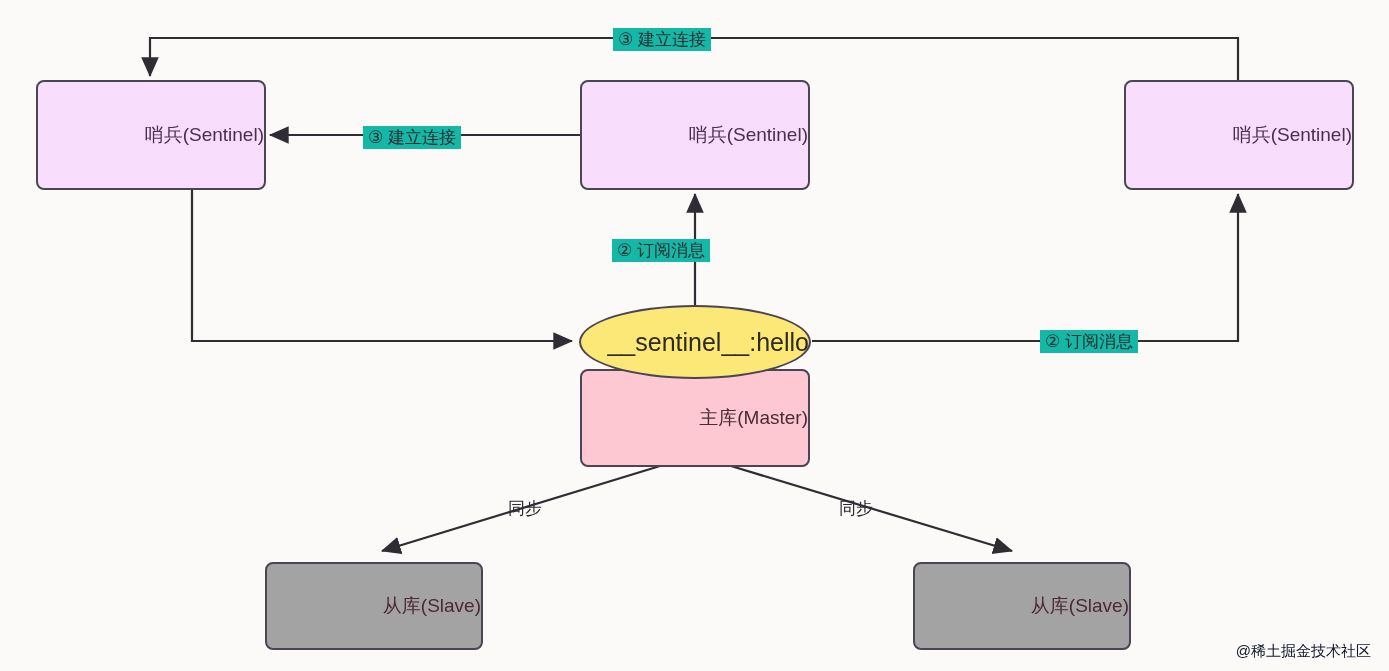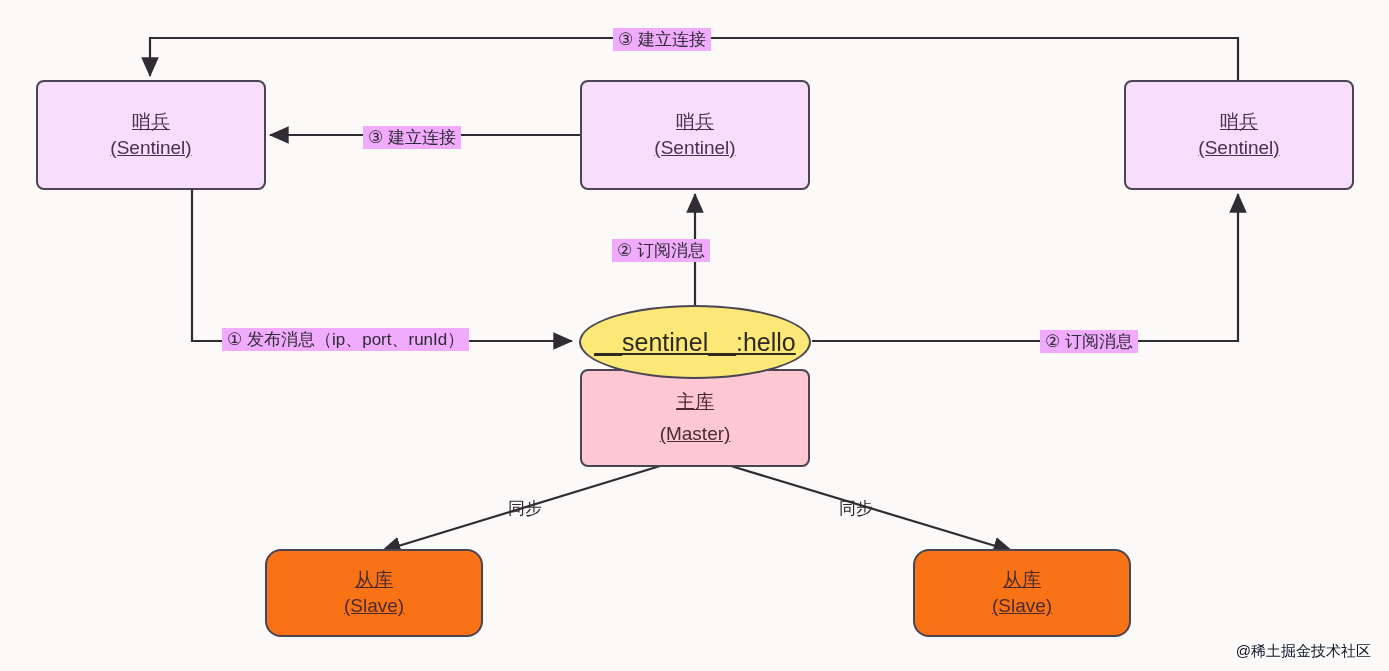--- a/index.html
+++ b/index.html
@@ -19,74 +19,73 @@
     position: absolute;
     left: 0; top: 0;
     width: 1389px;
     height: 671px;
     pointer-events: none;
   }
   .node {
     position: absolute;
     box-sizing: border-box;
     display: flex;
-    flex-direction: column;
+    flex-direction: row;
     align-items: center;
-    justify-content: center;
+    justify-content: flex-end;
     text-align: center;
     line-height: 1.38;
     font-size: 19px;
     color: #3b2f45;
-    text-decoration: underline;
   }
   .node .l1 { display: block; }
   .node .l2 { display: block; }
 
   .sentinel {
     width: 230px;
     height: 110px;
     border: 2px solid #4a4453;
     border-radius: 8px;
     background: #f8ddfd;
     color: #4b2f52;
   }
   .master {
     width: 230px;
     height: 98px;
     border: 2px solid #4a4453;
     border-radius: 8px;
     background: #fdc8d1;
     color: #4a2b33;
-    gap: 6px;
   }
   .slave {
     width: 218px;
     height: 88px;
     border: 2px solid #4a4453;
-    border-radius: 16px;
-    background: #f97316;
+    border-radius: 8px;
+    background: #a3a3a3;
     color: #4a2b33;
+    margin-top: 13px;
   }
   .hub {
     width: 232px;
     height: 74px;
     border: 2px solid #4a4453;
     border-radius: 50%;
     background: #fbe877;
     color: #2f2a21;
     font-size: 25px;
     z-index: 5;
   }
 
   .edge-label {
     position: absolute;
     font-size: 17px;
     color: #2e2b33;
     white-space: nowrap;
-    background: #f0abfc;
+    background: #14b8a6;
     padding: 0 5px;
     z-index: 6;
   }
   .edge-label.diag {
     background: transparent;
     padding: 0;
     font-family: Liberation Serif, serif;
   }
   .watermark {
     position: absolute;
@@ -159,21 +158,20 @@
     <span class="l1">从库</span>
     <span class="l2">(Slave)</span>
   </div>
 
   <div class="edge-label" style="left:613px; top:28px;">③ 建立连接</div>
 
   <div class="edge-label" style="left:363px; top:126px;">③ 建立连接</div>
 
   <div class="edge-label" style="left:612px; top:239px;">② 订阅消息</div>
 
-  <div class="edge-label" style="left:222px; top:328px;">① 发布消息（ip、port、runId）</div>
 
   <div class="edge-label" style="left:1040px; top:330px;">② 订阅消息</div>
 
   <div class="edge-label diag" style="left:508px; top:497px;">同步</div>
 
   <div class="edge-label diag" style="left:839px; top:497px;">同步</div>
 
   <div class="watermark">@稀土掘金技术社区</div>
 
 </div>

